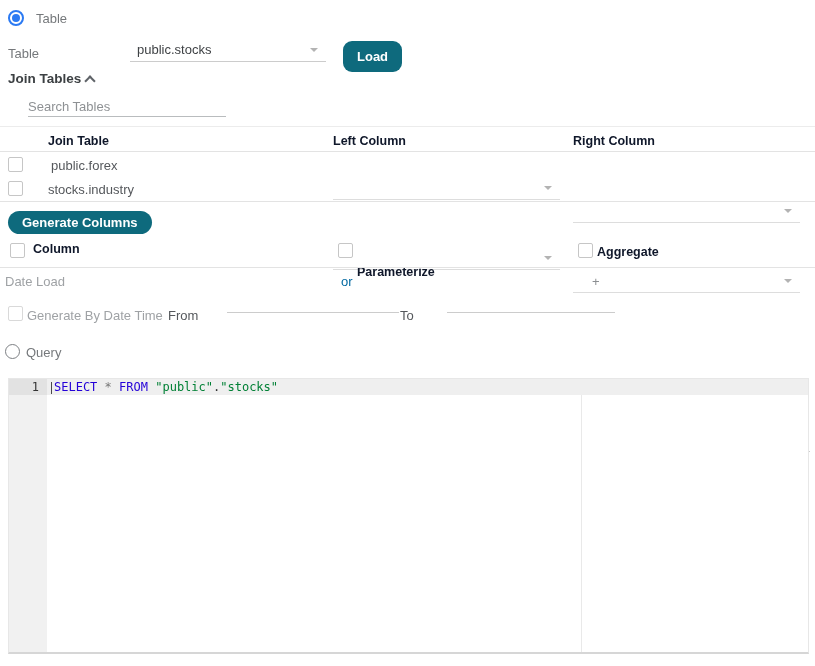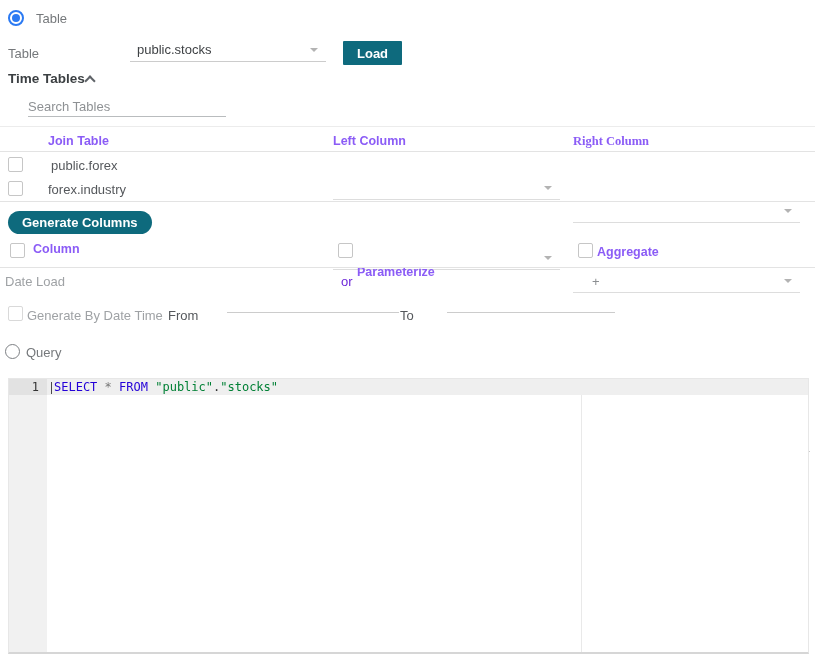--- a/index.html
+++ b/index.html
@@ -20,36 +20,36 @@
   
   .radio-outer{width:16px;height:16px;border-radius:50%;display:flex;align-items:center;justify-content:center;}
   .radio-selected{border:2px solid var(--radio-selected);}
   .radio-selected .dot{width:8px;height:8px;border-radius:50%;background:var(--radio-selected);}
   .radio-unselected{width:15px;height:15px;border:1.5px solid #7d8084;border-radius:50%;}
 
   
   .lbl{color:#75787b;}
   .lbl-dark{color:#55585c;}
   .lbl-disabled{color:#9fa2a5;}
-  .bold{font-weight:bold;color:#8b5cf6;font-size:12.5px;}
+  .bold{font-weight:bold;color:#0f172a;font-size:12.5px;}
   .section-title{font-weight:bold;color:#3c4043;font-size:13.5px;}
 
   
   .ddl{border-bottom:1px solid #cccccc;height:23px;position:relative;}
   .ddl .val{position:absolute;left:7px;top:3px;color:#3f4245;}
   .caret{position:absolute;right:8px;top:50%;margin-top:-2px;width:0;height:0;
     border-left:4px solid transparent;border-right:4px solid transparent;border-top:4px solid #b3b3b3;}
 
   
   .uinput{border:none;border-bottom:1px solid #cccccc;height:21px;background:transparent;
     font-family:"Liberation Sans",sans-serif;font-size:13px;color:#3f4245;outline:none;margin-left:20px;}
   .uinput::placeholder{color:#8e9194;opacity:1;}
 
   
-  .pill-btn{background:var(--accent);color:#ffffff;border:none;border-radius:1px;height:24px;
+  .pill-btn{background:var(--accent);color:#ffffff;border:none;border-radius:9px;height:31px;
     padding:0 14px;font-family:"Liberation Sans",sans-serif;font-size:13px;font-weight:600;cursor:pointer;}
 
   
   .checkbox{display:inline-block;width:15px;height:15px;border:1px solid #c6c6c6;border-radius:2px;background:#fff;}
   .checkbox.disabled{border-color:#d9d9d9;}
 
   
   .chev-up{width:8px;height:8px;border-top:2px solid #5f6368;border-left:2px solid #5f6368;transform:rotate(45deg);}
 
   
@@ -80,45 +80,45 @@
   <span class="lbl">Table</span>
 </div>
 
 <span class="abs lbl" style="left:8px;top:46px;">Table</span>
 <div class="abs ddl" style="left:130px;top:39px;width:196px;">
   <span class="val">public.stocks</span>
   <span class="caret"></span>
 </div>
 <button class="abs pill-btn" style="left:343px;top:41px;">Load</button>
 
-<span class="abs section-title" style="left:8px;top:71px;">Time Tables</span>
+<span class="abs section-title" style="left:8px;top:71px;">Join Tables</span>
 <span class="abs chev-up" style="left:86px;top:77px;"></span>
 
 <input class="abs uinput" style="left: 8px; top: 96px; width: 198px; border-bottom-color: rgb(185, 188, 190);" placeholder="Search Tables">
 
 <div class="hline" style="top:126px;background:#ececec;"></div>
 <span class="abs bold" style="left:48px;top:134px;">Join Table</span>
 <span class="abs bold" style="left:333px;top:134px;">Left Column</span>
-<span class="abs bold" style="left:573px;top:134px;font-family:Liberation Serif, serif;">Right Column</span>
+<span class="abs bold" style="left:573px;top:134px;">Right Column</span>
 <div class="hline" style="top:151px;"></div>
 
 <div>
   <span class="abs checkbox" style="left:8px;top:157px;"></span>
   <span class="abs lbl-dark" style="left:51px;top:158px;">public.forex</span>
   <div class="abs ddl" style="left:333px;top:154px;width:227px;border-bottom-color:#dddddd;">
     <span class="caret"></span>
   </div>
   <div class="abs ddl" style="left:573px;top:154px;width:227px;border-bottom-color:#dddddd;">
     <span class="caret"></span>
   </div>
 </div>
 
 <div>
   <span class="abs checkbox" style="left:8px;top:181px;"></span>
-  <span class="abs lbl-dark" style="left:48px;top:182px;">forex.industry</span>
+  <span class="abs lbl-dark" style="left:48px;top:182px;">stocks.industry</span>
   <div class="abs ddl" style="left:333px;top:178px;width:227px;border-bottom-color:#dddddd;">
     <span class="caret"></span>
   </div>
   <div class="abs ddl" style="left:573px;top:178px;width:227px;border-bottom-color:#dddddd;">
     <span class="caret"></span>
   </div>
 </div>
 <div class="hline" style="top:201px;"></div>
 
 <button class="abs pill-btn" style="left:8px;top:211px;height:23px;border-radius:12px;">Generate Columns</button>
@@ -128,21 +128,21 @@
 <span class="abs checkbox" style="left:338px;top:243px;"></span>
 <span class="abs bold" style="left:357px;top:245px;margin-top:20px;">Parameterize</span>
 <span class="abs checkbox" style="left:578px;top:243px;"></span>
 <span class="abs bold" style="left:597px;top:245px;">Aggregate</span>
 <div class="hline" style="top:267px;"></div>
 
 <span class="abs lbl-disabled" style="left:5px;top:274px;">Date Load</span>
 <div class="abs ddl" style="left:128px;top:268px;width:197px;">
   <span class="caret" style="right:10px;"></span>
 </div>
-<span class="abs" style="left:341px;top:274px;color:#6d28d9;">or</span>
+<span class="abs" style="left:341px;top:274px;color:#0369a1;">or</span>
 <div class="abs ddl" style="left:368px;top:268px;width:207px;">
   <span class="caret" style="right:10px;"></span>
 </div>
 <span class="abs" style="left:592px;top:274px;color:#8b8e91;">+</span>
 <div class="abs ddl" style="left:611px;top:268px;width:199px;">
   <span class="caret" style="right:10px;"></span>
 </div>
 
 <span class="abs checkbox disabled" style="left:8px;top:306px;"></span>
 <span class="abs lbl-disabled" style="left:27px;top:308px;">Generate By Date Time</span>

